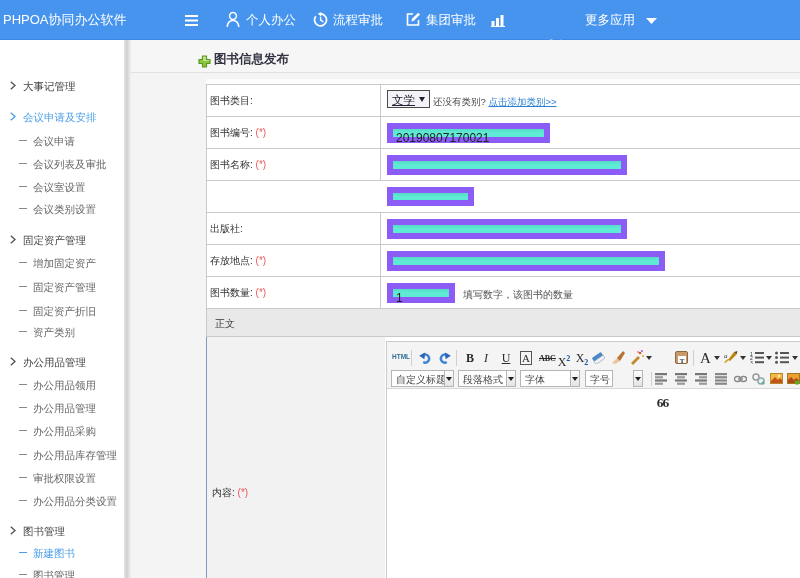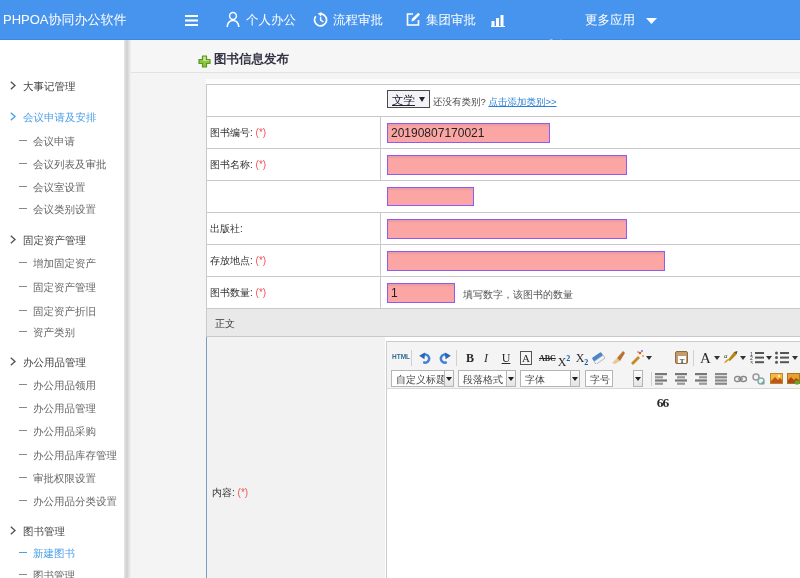--- a/index.html
+++ b/index.html
@@ -31,21 +31,21 @@
 #titleband { position:absolute; left:131px; top:40px; width:669px; height:33px; background:#f6f6f6; border-bottom:1px solid #e2e2e2; }
 #ftitle { position:absolute; left:214px; top:51px; font-size:12.5px; font-weight:bold; color:#334; }
 
 
 #ftable { position:absolute; left:206px; top:84px; width:600px; background:#fff; border-left:1px solid #c9c9c9; border-top:1px solid #c9c9c9; }
 .frow { position:relative; width:100%; height:32px; border-bottom:1px solid #c9c9c9; }
 .flabel { position:absolute; left:0; top:0; width:174px; height:100%; border-right:1px solid #c9c9c9; font-size:10px; color:#333; }
 .flabel > span.lb { position:absolute; left:3px; top:50%; margin-top:-7px; line-height:14px; white-space:nowrap; }
 .req { color:#f05555; }
 .fval { position:absolute; left:175px; top:0; right:0; height:100%; }
-.inp { position:absolute; border:1px solid #8b5cf6; box-shadow:inset 0 2px 2px rgba(0,0,0,0.06); background:#fca5a5; font-size:12px; color:#222; font-family:"Liberation Sans",sans-serif; padding-left:3px; }
+.inp { position:absolute; border:6px solid #8b5cf6; box-shadow:inset 0 2px 2px rgba(0,0,0,0.06); background:#5eead4; font-size:12px; color:#222; font-family:"Liberation Sans",sans-serif; padding-left:3px; }
 
 
 #toolbar * { position:absolute; }
 .tsep { width:1px; height:16px; top:8px; background:#d0d0d0; }
 .ti { top:9px; height:15px; line-height:15px; font-family:"Liberation Serif",serif; font-size:12px; color:#2a2a2a; text-align:center; }
 .dd { top:28px; height:17px; background:#fff; border:1px solid #b5b5b5; font-size:10px; color:#444; overflow:hidden; }
 .dd span.t { position:absolute; left:4px; top:2px; white-space:nowrap; }
 .ddb { top:28px; height:17px; width:10px; background:linear-gradient(#fdfdfd,#e3e3e3); border:1px solid #b5b5b5; }
 .ddb:after { content:""; position:absolute; left:1px; top:6px; border-left:3.5px solid transparent; border-right:3.5px solid transparent; border-top:4.5px solid #222; }
 .car { top:14px; width:0; height:0; border-left:3px solid transparent; border-right:3px solid transparent; border-top:4px solid #333; }
@@ -186,20 +186,23 @@
   <div id="content"></div>
   <div id="titleband"></div>
   <div class="abs" style="left:206px; top:79px; width:594px; height:5px; background:#fcfcfc;"></div>
   <svg class="abs" style="left:198px; top:55px;" width="13" height="13" viewBox="0 0 13 13">
     <path d="M4.5 1 L8.5 1 L8.5 4.5 L12 4.5 L12 8.5 L8.5 8.5 L8.5 12 L4.5 12 L4.5 8.5 L1 8.5 L1 4.5 L4.5 4.5 Z" fill="#8cc63e" stroke="#59971f" stroke-width="1.2" stroke-linejoin="round"></path>
     <path d="M5.2 1.8 L7.8 1.8 L7.8 5.2 L11.2 5.2 L11.2 6 L5.2 6 Z" fill="#c6e49a"></path>
   </svg>
   <div id="ftitle">图书信息发布</div>
   <div id="ftable">
     <div class="frow">
+        <div class="flabel">
+          <span class="lb">图书类目:</span>
+        </div>
         <div class="fval">
       <div id="sel" style="position:absolute;left:5px;top:5px;width:43px;height:18px;border:1px solid #4a4a4a;background:#f2f2f7;">
         <span style="position:absolute;left:4px;top:2px;font-size:11.5px;color:#223;text-decoration:underline;">文学</span>
         <span style="position:absolute;right:4px;top:6px;width:0;height:0;border-left:3.5px solid transparent;border-right:3.5px solid transparent;border-top:5px solid #223;"></span>
       </div>
       <span style="position:absolute;left:51px;top:11px;font-size:9.5px;color:#444;">还没有类别? <a style="color:#2a7fd4;text-decoration:underline;">点击添加类别&gt;&gt;</a></span>
     </div>
       </div>
     <div class="frow">
         <div class="flabel">

